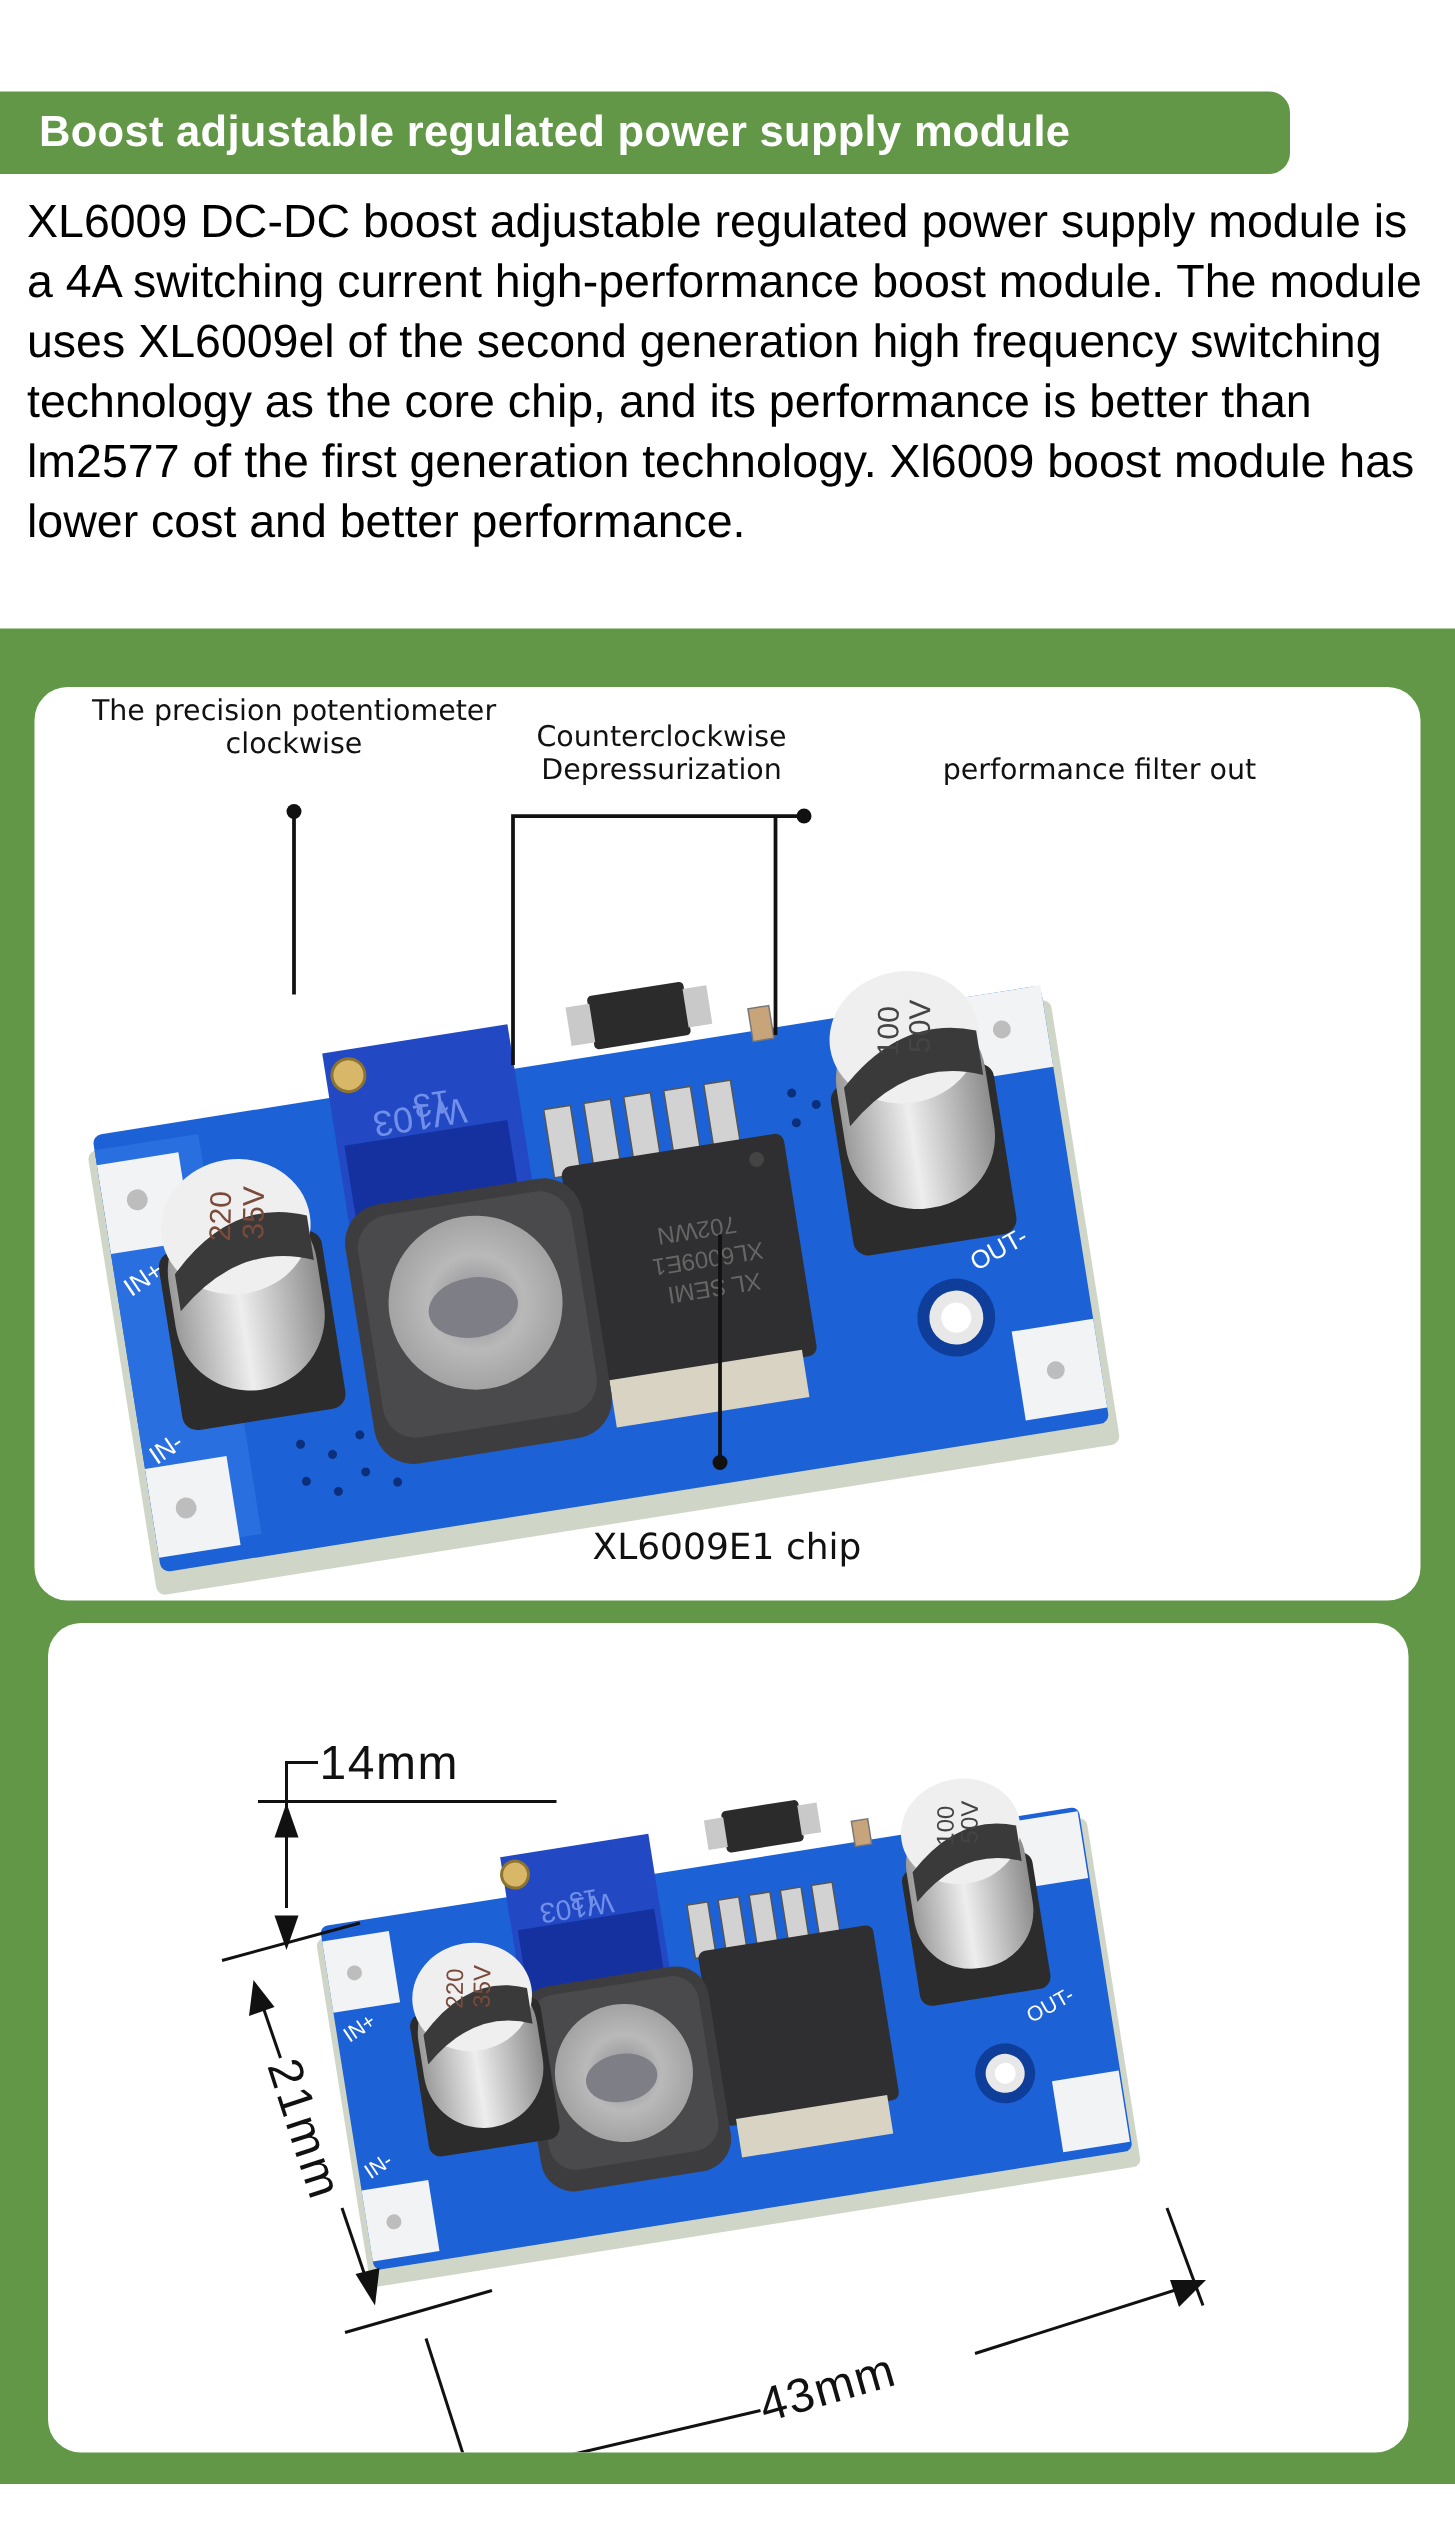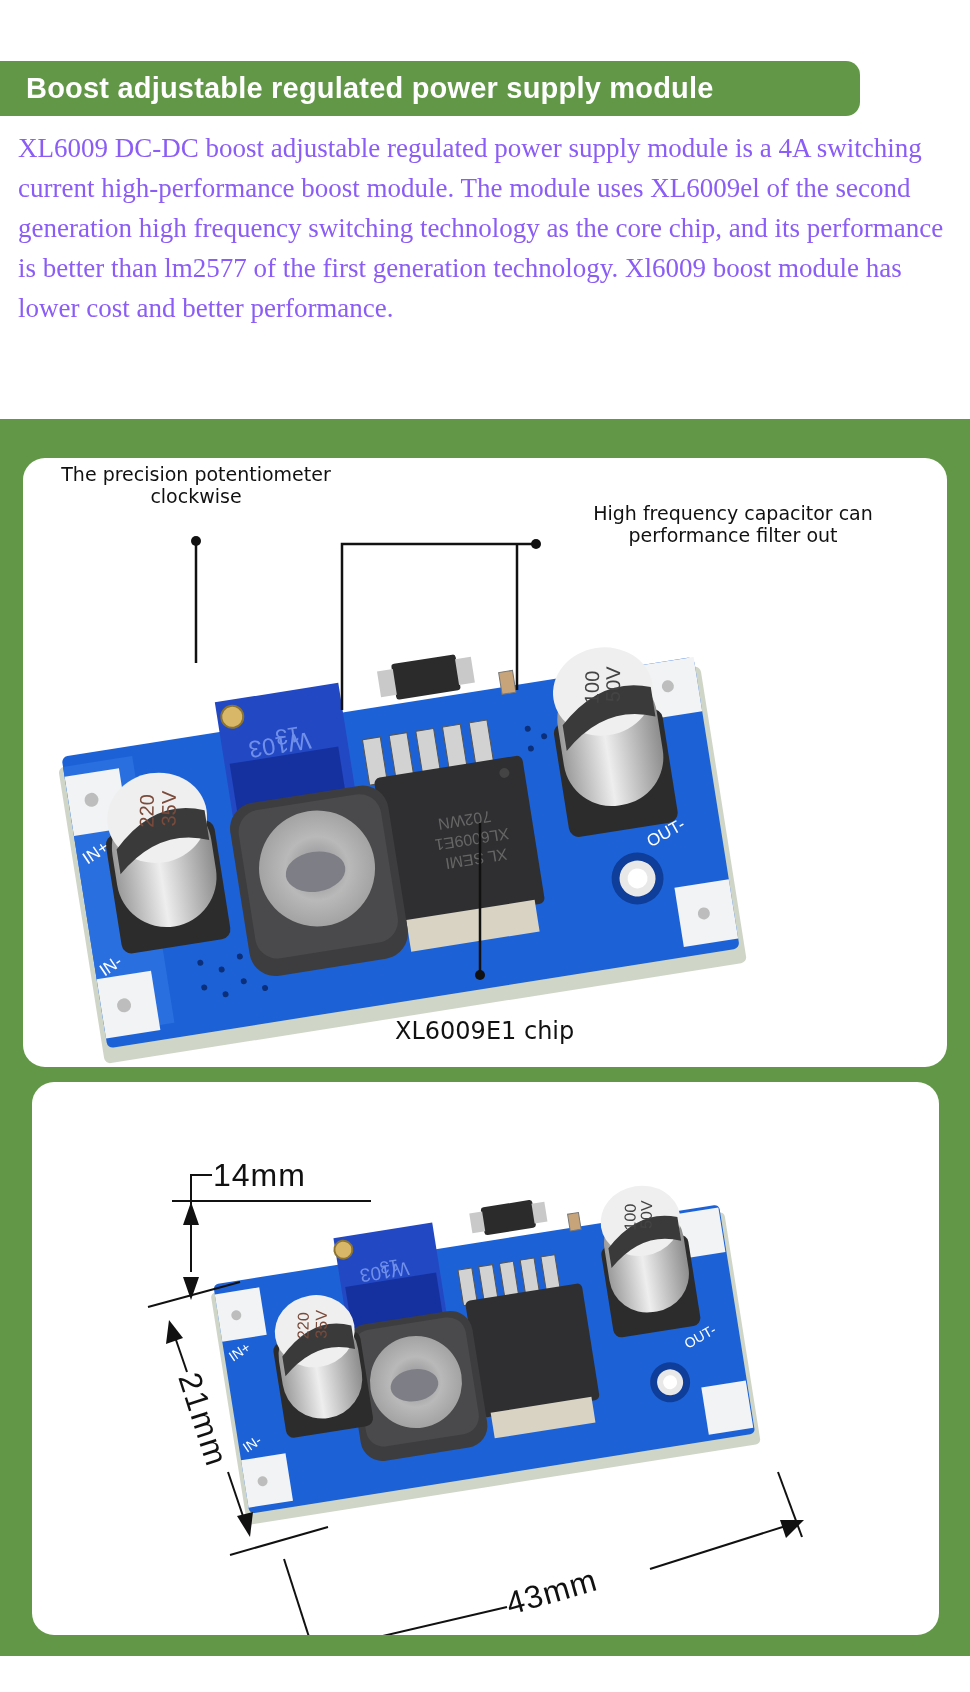--- a/index.html
+++ b/index.html
@@ -10,22 +10,22 @@
       position: absolute; left: 0; top: 61px; width: 860px; height: 55px;
       background: #619746; border-radius: 0 14px 14px 0;
       display: flex; align-items: center; padding-left: 26px;
     }
     .banner-title {
       color: #fff; font-family: "Liberation Sans", sans-serif; font-weight: bold;
       font-size: 29px; letter-spacing: 0.2px; white-space: nowrap;
     }
     .intro {
       position: absolute; left: 18px; top: 128px; width: 945px;
-      font-family: Liberation Serif, serif; font-size: 27px; line-height: 40px;
-      color: #8b5cf6;
+      font-family: Liberation Sans, sans-serif; font-size: 31px; line-height: 40px;
+      color: #000000;
     }
 
     .green-section {
       position: absolute; left: 0; top: 419px; width: 970px; height: 1237px;
       background: #619746;
     }
     .panel {
       position: absolute; background: #fff; border-radius: 22px; overflow: hidden;
     }
     .panel-1 { left: 23px; top: 458px; width: 924px; height: 609px; }
@@ -163,22 +163,25 @@
       <circle cx="173" cy="83" r="5"></circle>
       <circle cx="513" cy="86" r="5"></circle>
       <circle cx="457" cy="517" r="5"></circle>
     </g>
   </svg>
 
   <div class="callout-text" style="left:18px; top:5px; width:310px;">
     <div>The precision potentiometer</div>
     <div>clockwise</div>
   </div>
+  <div class="callout-text" style="left:318px; top:22px; width:200px;">
+    <div>Counterclockwise</div>
+    <div>Depressurization</div>
+  </div>
   <div class="callout-text" style="left:560px; top:44px; width:300px;">
-    <div>High frequency capacitor can</div>
     <div>performance filter out</div>
   </div>
   <div class="callout-text chip-label" style="left:372px; top:562px; width:170px;">XL6009E1 chip</div>
 </div>
 
 <div class="panel panel-2">
   <svg width="907" height="553" viewBox="0 0 907 553">
     <defs>
       <linearGradient id="capg2" x1="0" y1="0" x2="1" y2="0">
         <stop offset="0" stop-color="#9a9a9a"></stop>

